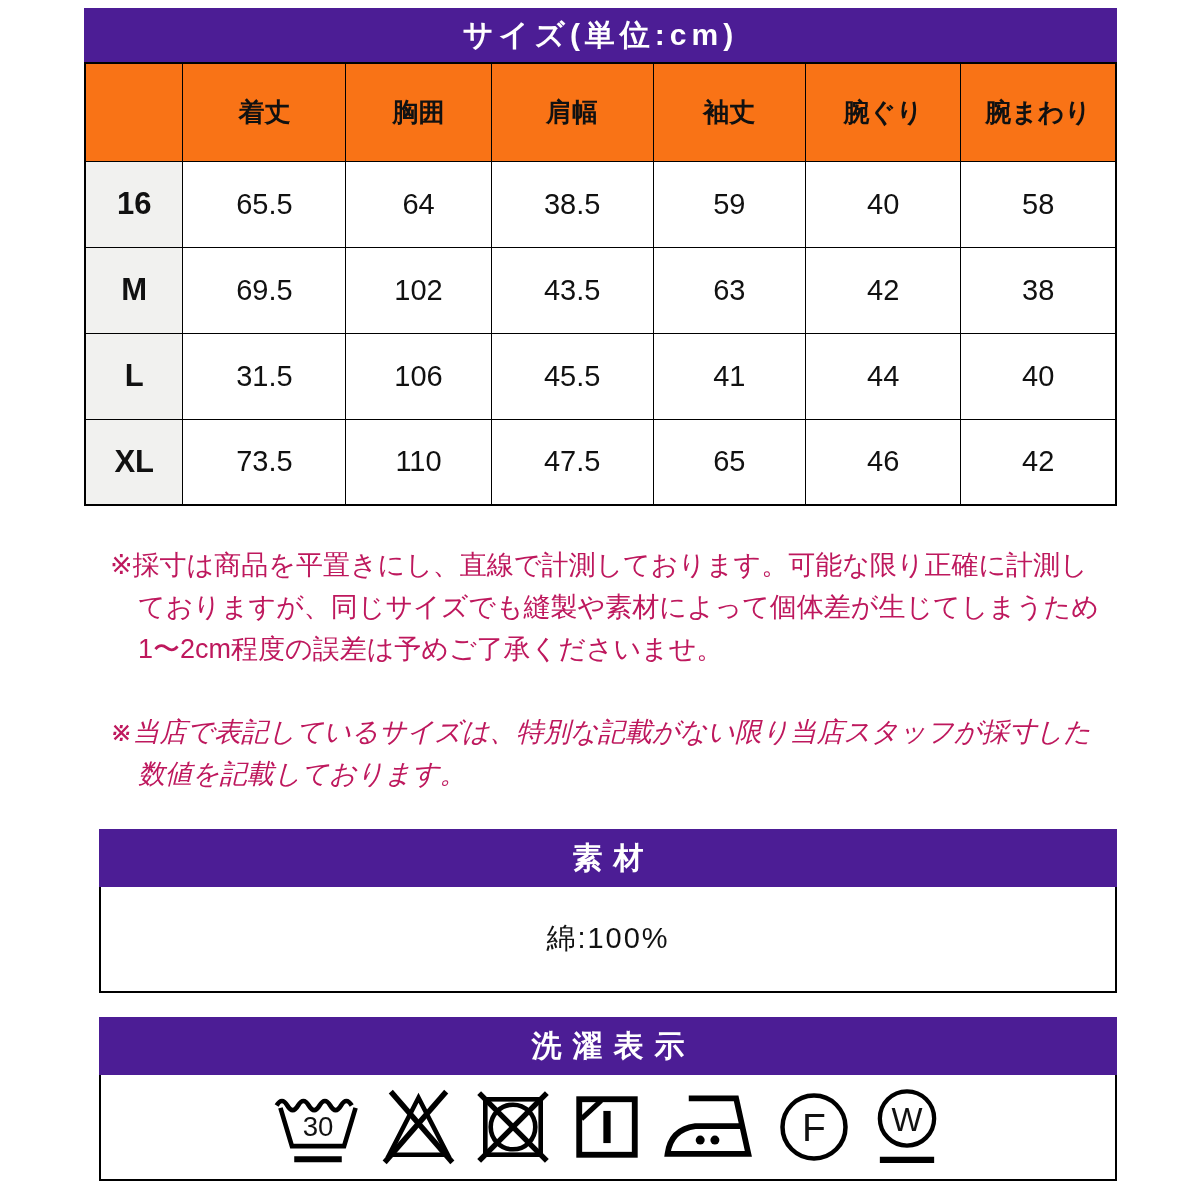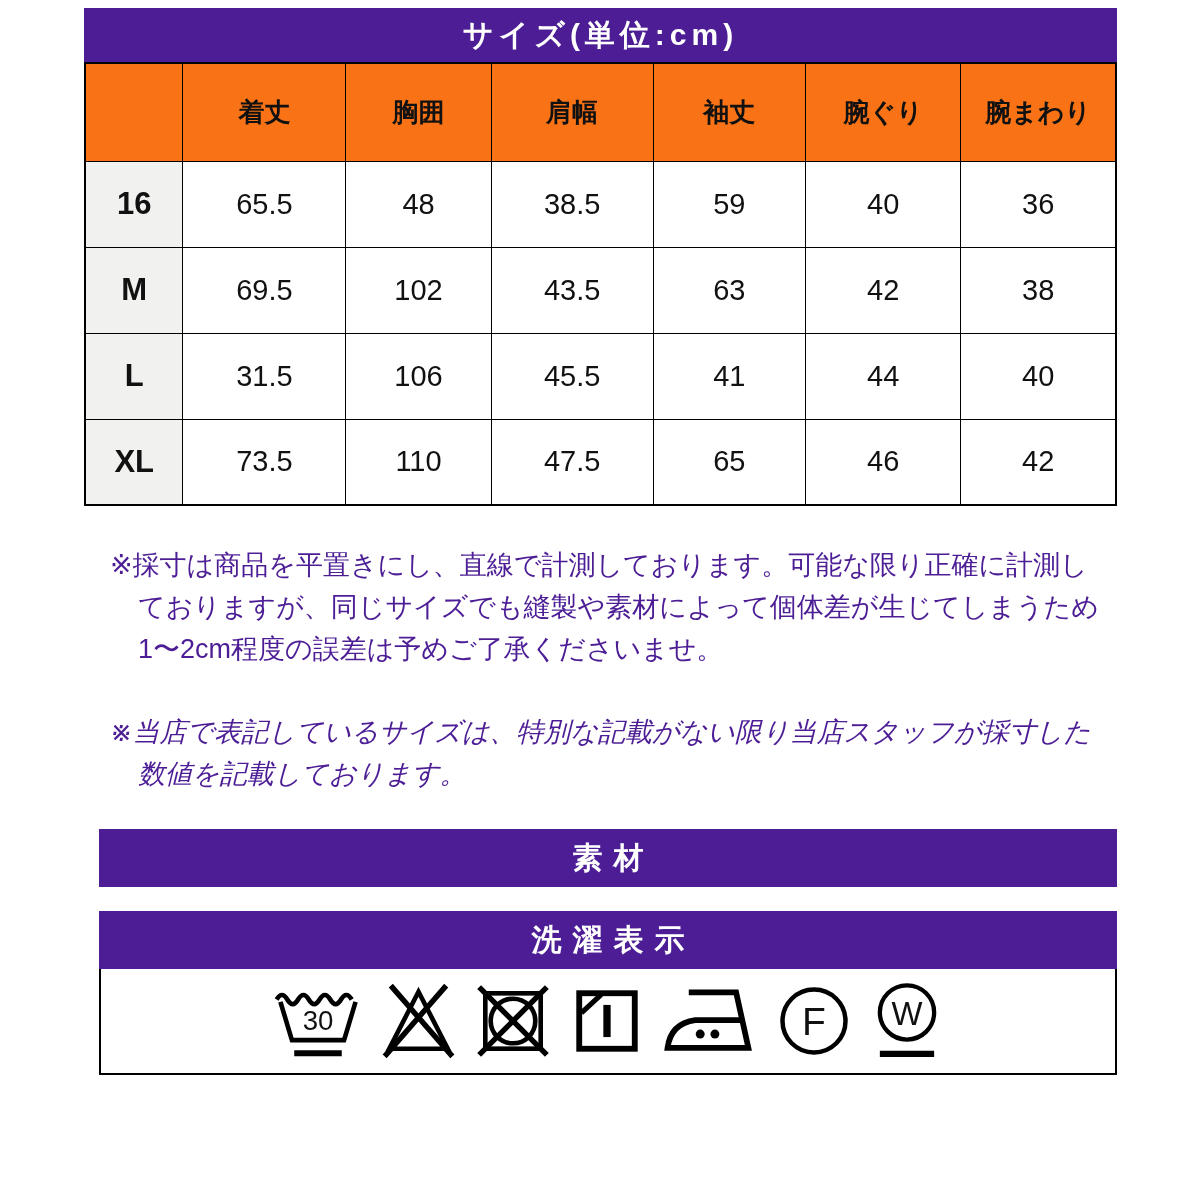--- a/index.html
+++ b/index.html
@@ -56,21 +56,21 @@
     font-weight: normal;
   }
   
   .notes { margin-top: 38px; margin-left: 26px; margin-right: 6px; }
   .note {
     font-size: 27px;
     line-height: 42px;
     white-space: pre-line;
     padding-left: 28px;
     text-indent: -28px;
-    color: #4c1d95;
+    color: #be185d;
   }
   .note + .note { margin-top: 41px; font-style: italic; }
   
   .boxed-section { margin-top: 34px; padding-left: 15px; }
   .boxed-section.laundry { margin-top: 24px; border-radius: 16px; }
   .section-body {
     border: 2px solid #000;
     border-top: none;
     background: #ffffff;
     height: 106px;
@@ -114,25 +114,25 @@
         <th>肩幅</th>
         <th>袖丈</th>
         <th>腕ぐり</th>
         <th>腕まわり</th>
       </tr>
     </thead>
     <tbody>
       <tr>
         <th>16</th>
         <td>65.5</td>
-        <td>48</td>
+        <td>64</td>
         <td>38.5</td>
         <td>59</td>
         <td>40</td>
-        <td>36</td>
+        <td>58</td>
       </tr>
       <tr>
         <th>M</th>
         <td>69.5</td>
         <td>102</td>
         <td>43.5</td>
         <td>63</td>
         <td>42</td>
         <td>38</td>
       </tr>
@@ -162,20 +162,23 @@
 ておりますが、同じサイズでも縫製や素材によって個体差が生じてしまうため
 1〜2cm程度の誤差は予めご了承くださいませ。</p>
     <p class="note">※当店で表記しているサイズは、特別な記載がない限り当店スタッフが採寸した
 数値を記載しております。</p>
   </div>
 
   <div class="boxed-section">
     <div class="section-bar wide-spacing">
       <span>素材</span>
     </div>
+    <div class="section-body">
+      <span class="material-value">綿:100%</span>
+    </div>
   </div>
 
   <div class="boxed-section laundry">
     <div class="section-bar wide-spacing">
       <span>洗濯表示</span>
     </div>
     <div class="section-body laundry-row">
 
       <svg class="laundry-icon" viewBox="0 0 120 104" style="width:92px">
         <path d="M6,24 q7,-12 14,0 t14,0 t14,0 t14,0 t14,0 t14,0 t14,0" fill="none" stroke="#000" stroke-width="6"></path>

